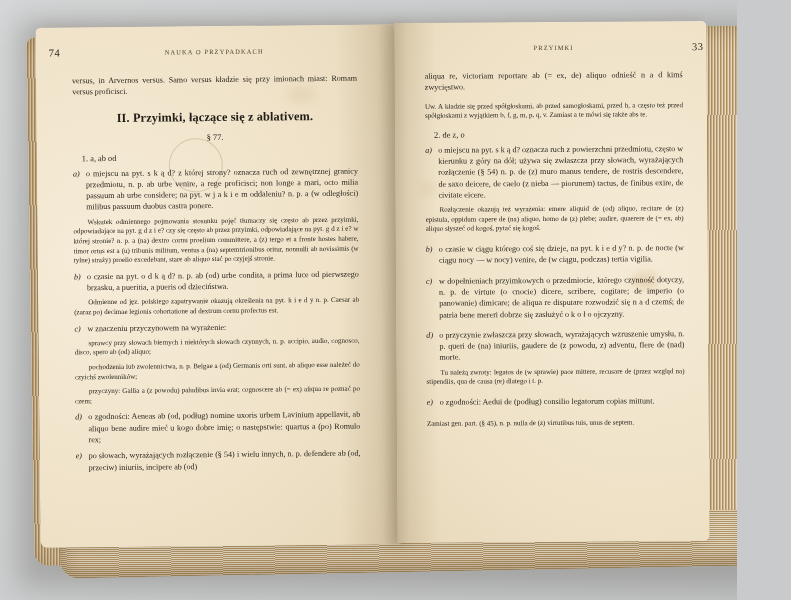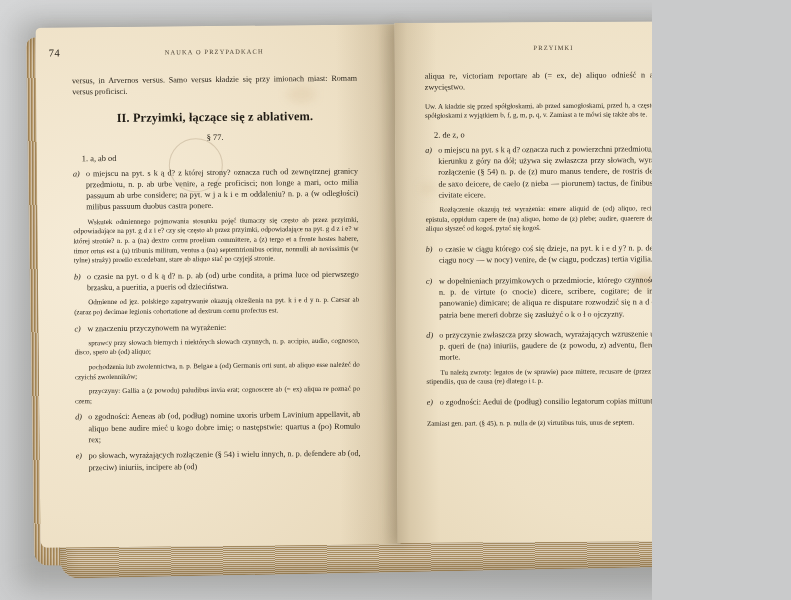--- a/index.html
+++ b/index.html
@@ -10,21 +10,21 @@
   }
   body {
     width: 791px;
     height: 600px;
     overflow: hidden;
     font-family: "Liberation Serif", serif;
   }
 
   #scene {
     position: relative;
-    width: 652px;
+    width: 737px;
     height: 600px;
     background: linear-gradient(135deg, #d6d7d8 0%, #cdcecf 45%, #c4c5c6 100%);
     overflow: hidden;
   }
 
   
   .book-shadow {
     position: absolute;
     left: 18px;
     top: 20px;

